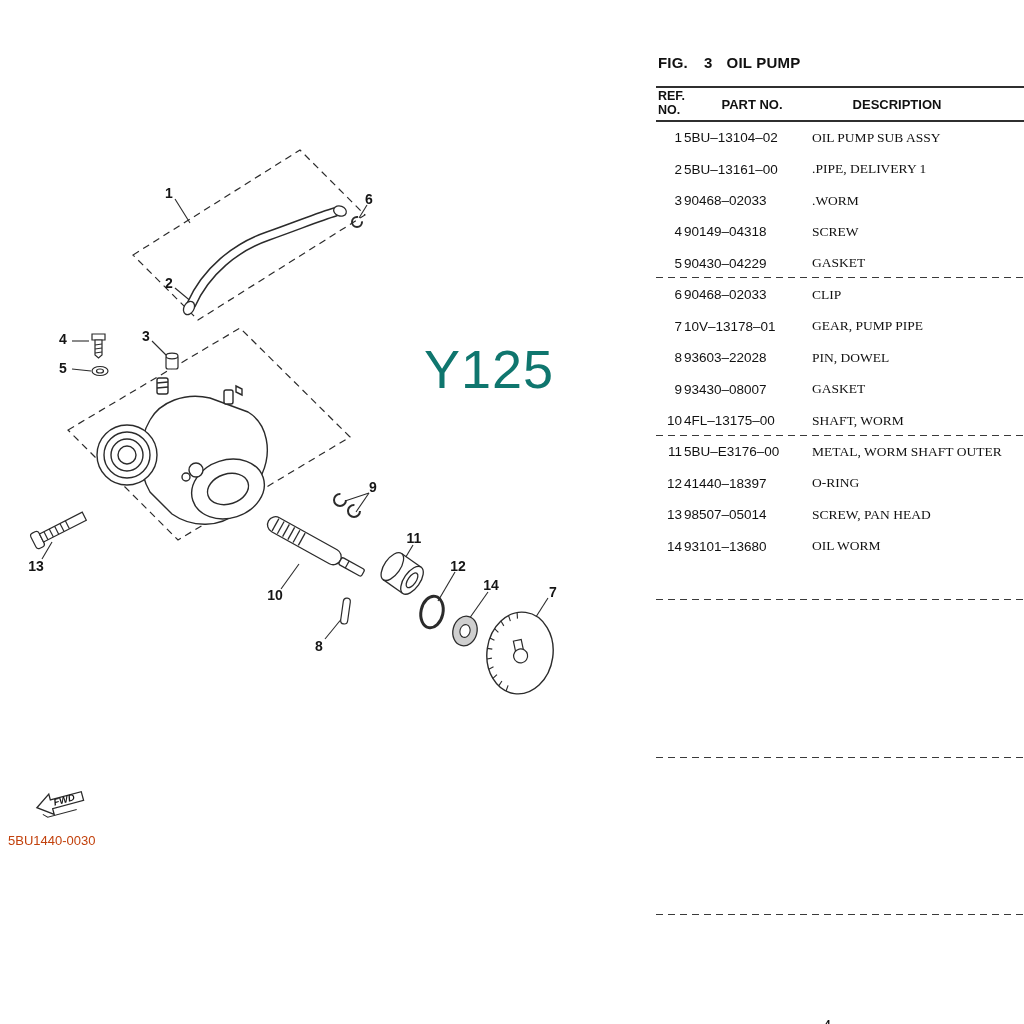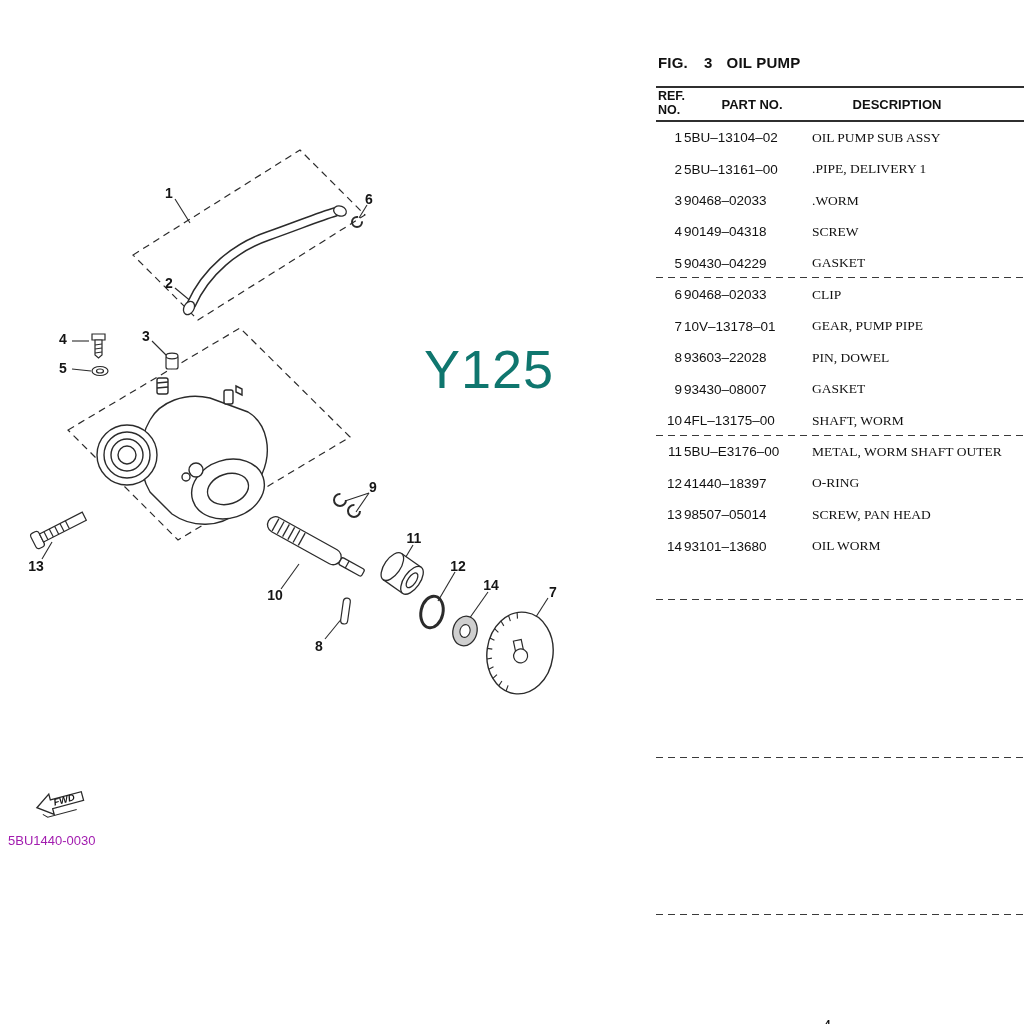--- a/index.html
+++ b/index.html
@@ -20,21 +20,21 @@
   }
   .model-label {
     position:absolute; left:424px; top:338px;
     font-size:54px; font-weight:400; letter-spacing:1px; color:#0f766e;
   }
   .fwd-label {
     position:absolute; left:47px; top:794px; width:34px; text-align:center;
     font-size:9.5px; font-weight:700; font-style:italic;
     transform:rotate(-15deg); color:#151515;
   }
-  .drawing-code { position:absolute; left:8px; top:833px; font-size:13px; color:#a21caf; }
+  .drawing-code { position:absolute; left:8px; top:833px; font-size:13px; color:#c2410c; }
 
   
   .table-panel { position:absolute; left:656px; top:16px; width:368px; height:811px; }
   .fig-title { position:absolute; left:2px; top:38px; font-size:15px; font-weight:700; letter-spacing:0.2px; }
   .fig-title .fig-num { margin-left:16px; }
   .fig-title .fig-name { margin-left:14px; }
   .hline { position:absolute; left:0; right:0; height:1.6px; background:#2f2f2f; }
   .dline {
     position:absolute; left:0; right:0; height:1.4px;
     background-image:repeating-linear-gradient(90deg,#3a3a3a 0 7px, transparent 7px 12px);

